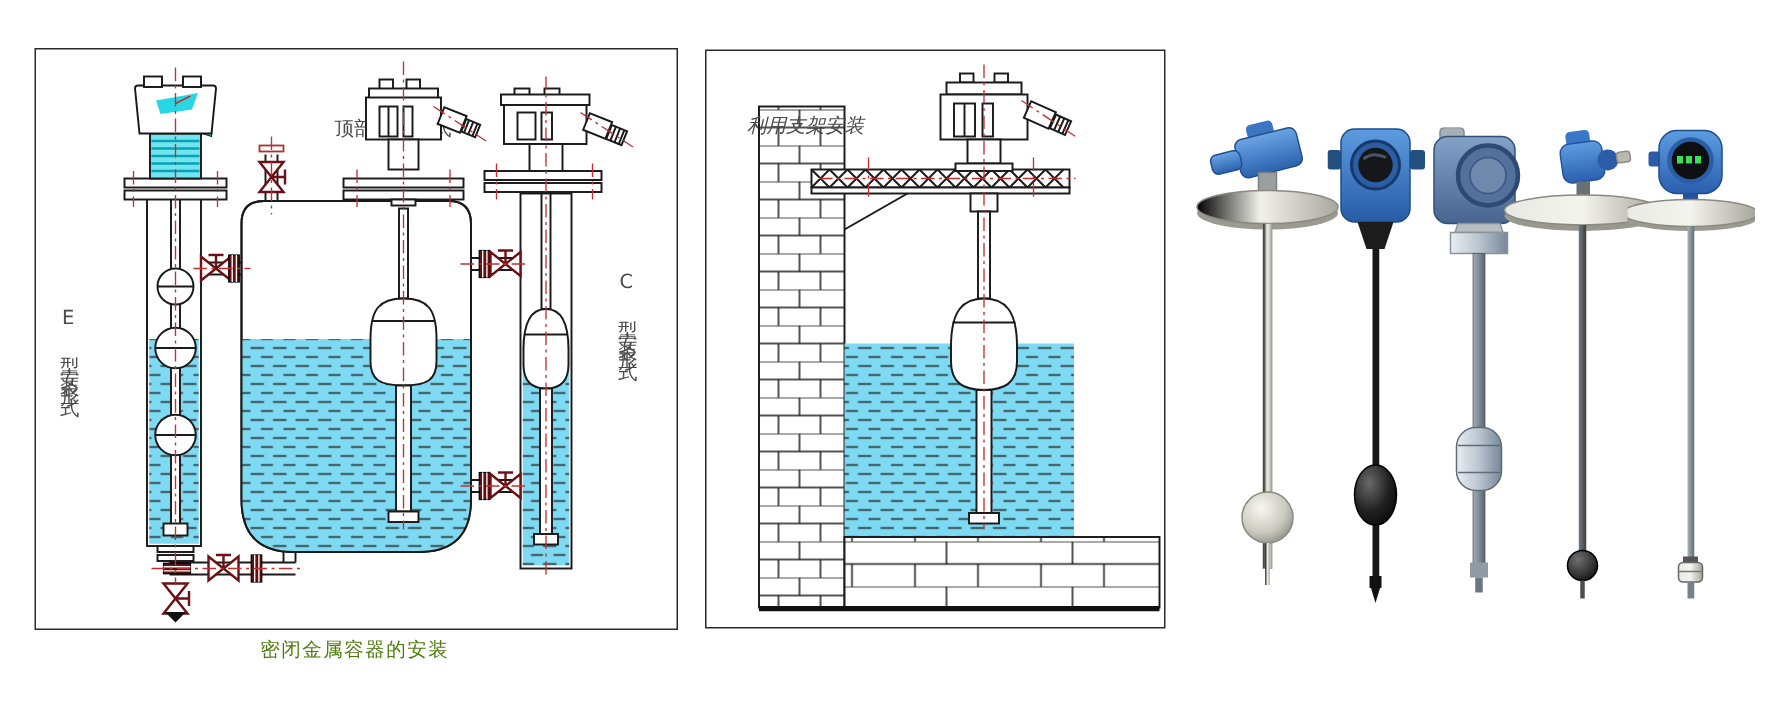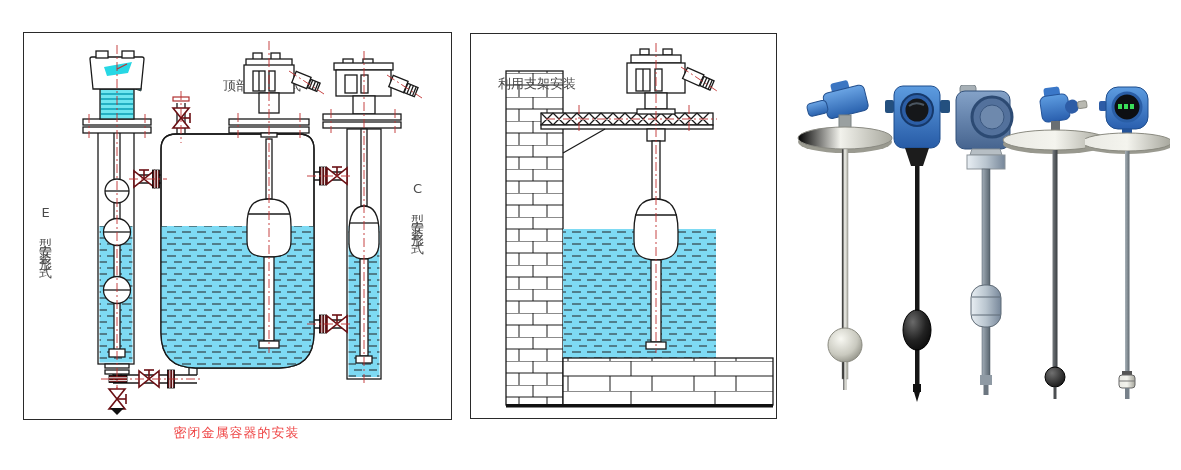--- a/index.html
+++ b/index.html
@@ -3,21 +3,21 @@
 <meta charset="utf-8">
 <style>
   html,body{margin:0;padding:0;background:#fff;}
   .canvas{position:relative;width:1181px;height:470px;background:#fff;overflow:hidden;
           font-family:"DejaVu Sans",sans-serif;color:#333;}
   .panel{position:absolute;border:1.5px solid #2a2a2a;background:#fff;}
   .panel svg{position:absolute;left:0;top:0;z-index:2;}
   .diag-label{position:absolute;font-size:13px;color:#4a4a4a;white-space:nowrap;}
   .z1{z-index:1}.z3{z-index:3}
   .v-label{writing-mode:vertical-rl;text-orientation:upright;letter-spacing:7px;line-height:1;}
-  .caption{position:absolute;text-align:center;font-size:13px;color:#ef4444;letter-spacing:1px;}
+  .caption{position:absolute;text-align:center;font-size:13px;color:#4d7c0f;letter-spacing:1px;}
   .gallery{position:absolute;left:790px;top:0;width:391px;height:470px;}
   .product{position:absolute;}
   
   .ln{stroke:#1a1a1a;stroke-width:1.3;fill:none;}
   .wf{fill:#fff;stroke:#1a1a1a;stroke-width:1.3;}
   .rd{stroke:#c03030;stroke-width:0.9;fill:none;stroke-dasharray:9 3 2 3;}
 </style>
 </head>
 <body>
 
@@ -177,21 +177,21 @@
         <use href="#valveH" transform="translate(336,323)"></use>
         <line class="rd" x1="306" y1="323" x2="352" y2="323"></line>
         <line class="rd" x1="363" y1="50" x2="363" y2="382"></line>
       </g>
 
       <line class="rd" x1="268" y1="40" x2="268" y2="352"></line>
     </svg>
   </div>
   <div class="caption" style="left:23px;top:424px;width:427px;">密闭金属容器的安装</div>
 
-  <div class="panel" style="left:470px;top:33px;width:305px;height:384px;">
+  <div class="panel" style="left:470px;top:33px;width:305px;height:384px;font-style:italic;">
     <svg width="305" height="384" viewBox="470 33 305 384">
       <defs>
         <pattern id="brickS" width="56" height="24" patternUnits="userSpaceOnUse">
           <rect width="56" height="24" fill="#fff"></rect>
           <path d="M0,0 H56 M0,12 H56 M28,0 V12 M14,12 V24 M42,12 V24" stroke="#1a1a1a" stroke-width="1" fill="none"></path>
         </pattern>
         <pattern id="brickL" width="84" height="30" patternUnits="userSpaceOnUse">
           <rect width="84" height="30" fill="#fff"></rect>
           <path d="M0,0 H84 M0,15 H84 M42,0 V15 M21,15 V30 M63,15 V30" stroke="#1a1a1a" stroke-width="1" fill="none"></path>
         </pattern>

